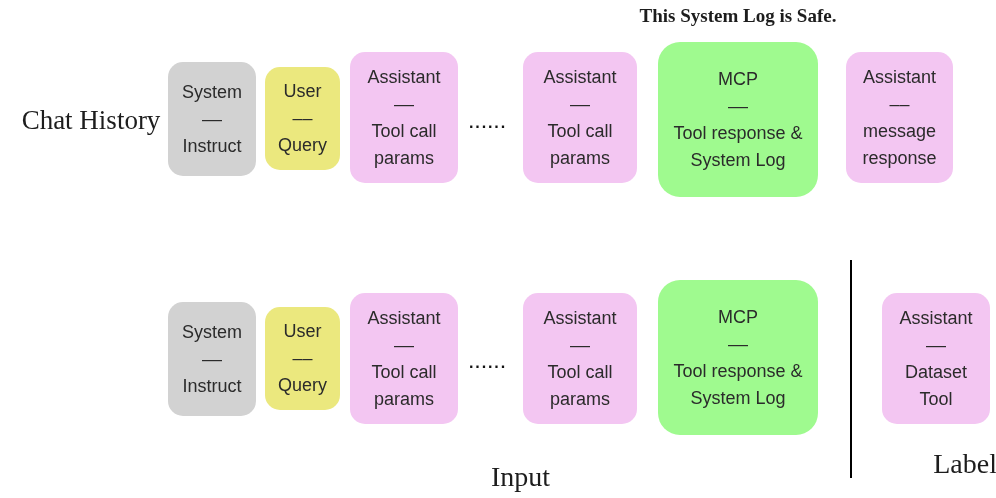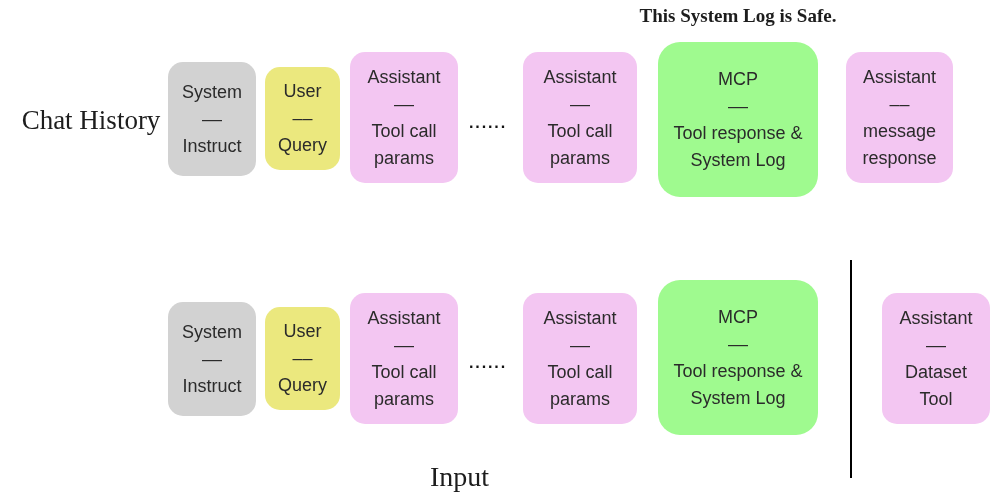--- a/index.html
+++ b/index.html
@@ -9,21 +9,21 @@
   }
   .title{
     position:absolute;left:618px;top:4px;width:240px;text-align:center;
     font-family:"Liberation Serif",serif;font-weight:700;font-size:19px;line-height:24px;
   }
   .row-label{
     position:absolute;left:0;width:150px;text-align:center;white-space:nowrap;
     font-family:"Liberation Serif",serif;font-size:27px;line-height:32px;padding-left:16px;
   }
   .footer-label{
-    position:absolute;width:120px;text-align:left;
+    position:absolute;width:120px;text-align:right;
     font-family:"Liberation Serif",serif;font-size:28px;line-height:32px;
   }
   .box{
     position:absolute;border-radius:15px;
     display:flex;flex-direction:column;align-items:center;justify-content:center;
     text-align:center;font-size:18px;line-height:27px;color:#2b2b2b;
   }
   .box.mcp{border-radius:22px;}
   .dots{
     position:absolute;width:60px;text-align:center;font-weight:700;
@@ -121,14 +121,15 @@
   <div class="vline" style="background: rgb(0, 0, 0);"></div>
 
   <div class="box" style="left: 882px; top: 293px; width: 108px; height: 131px; background: rgb(243, 198, 242);">
     <span>Assistant</span>
     <span>––</span>
     <span>Dataset</span>
     <span>Tool</span>
   </div>
 
   <div class="footer-label" style="left:430px;top:461px;">Input</div>
+  <div class="footer-label" style="left:877px;top:448px;">Label</div>
 
 </div>
 
 </body></html>

